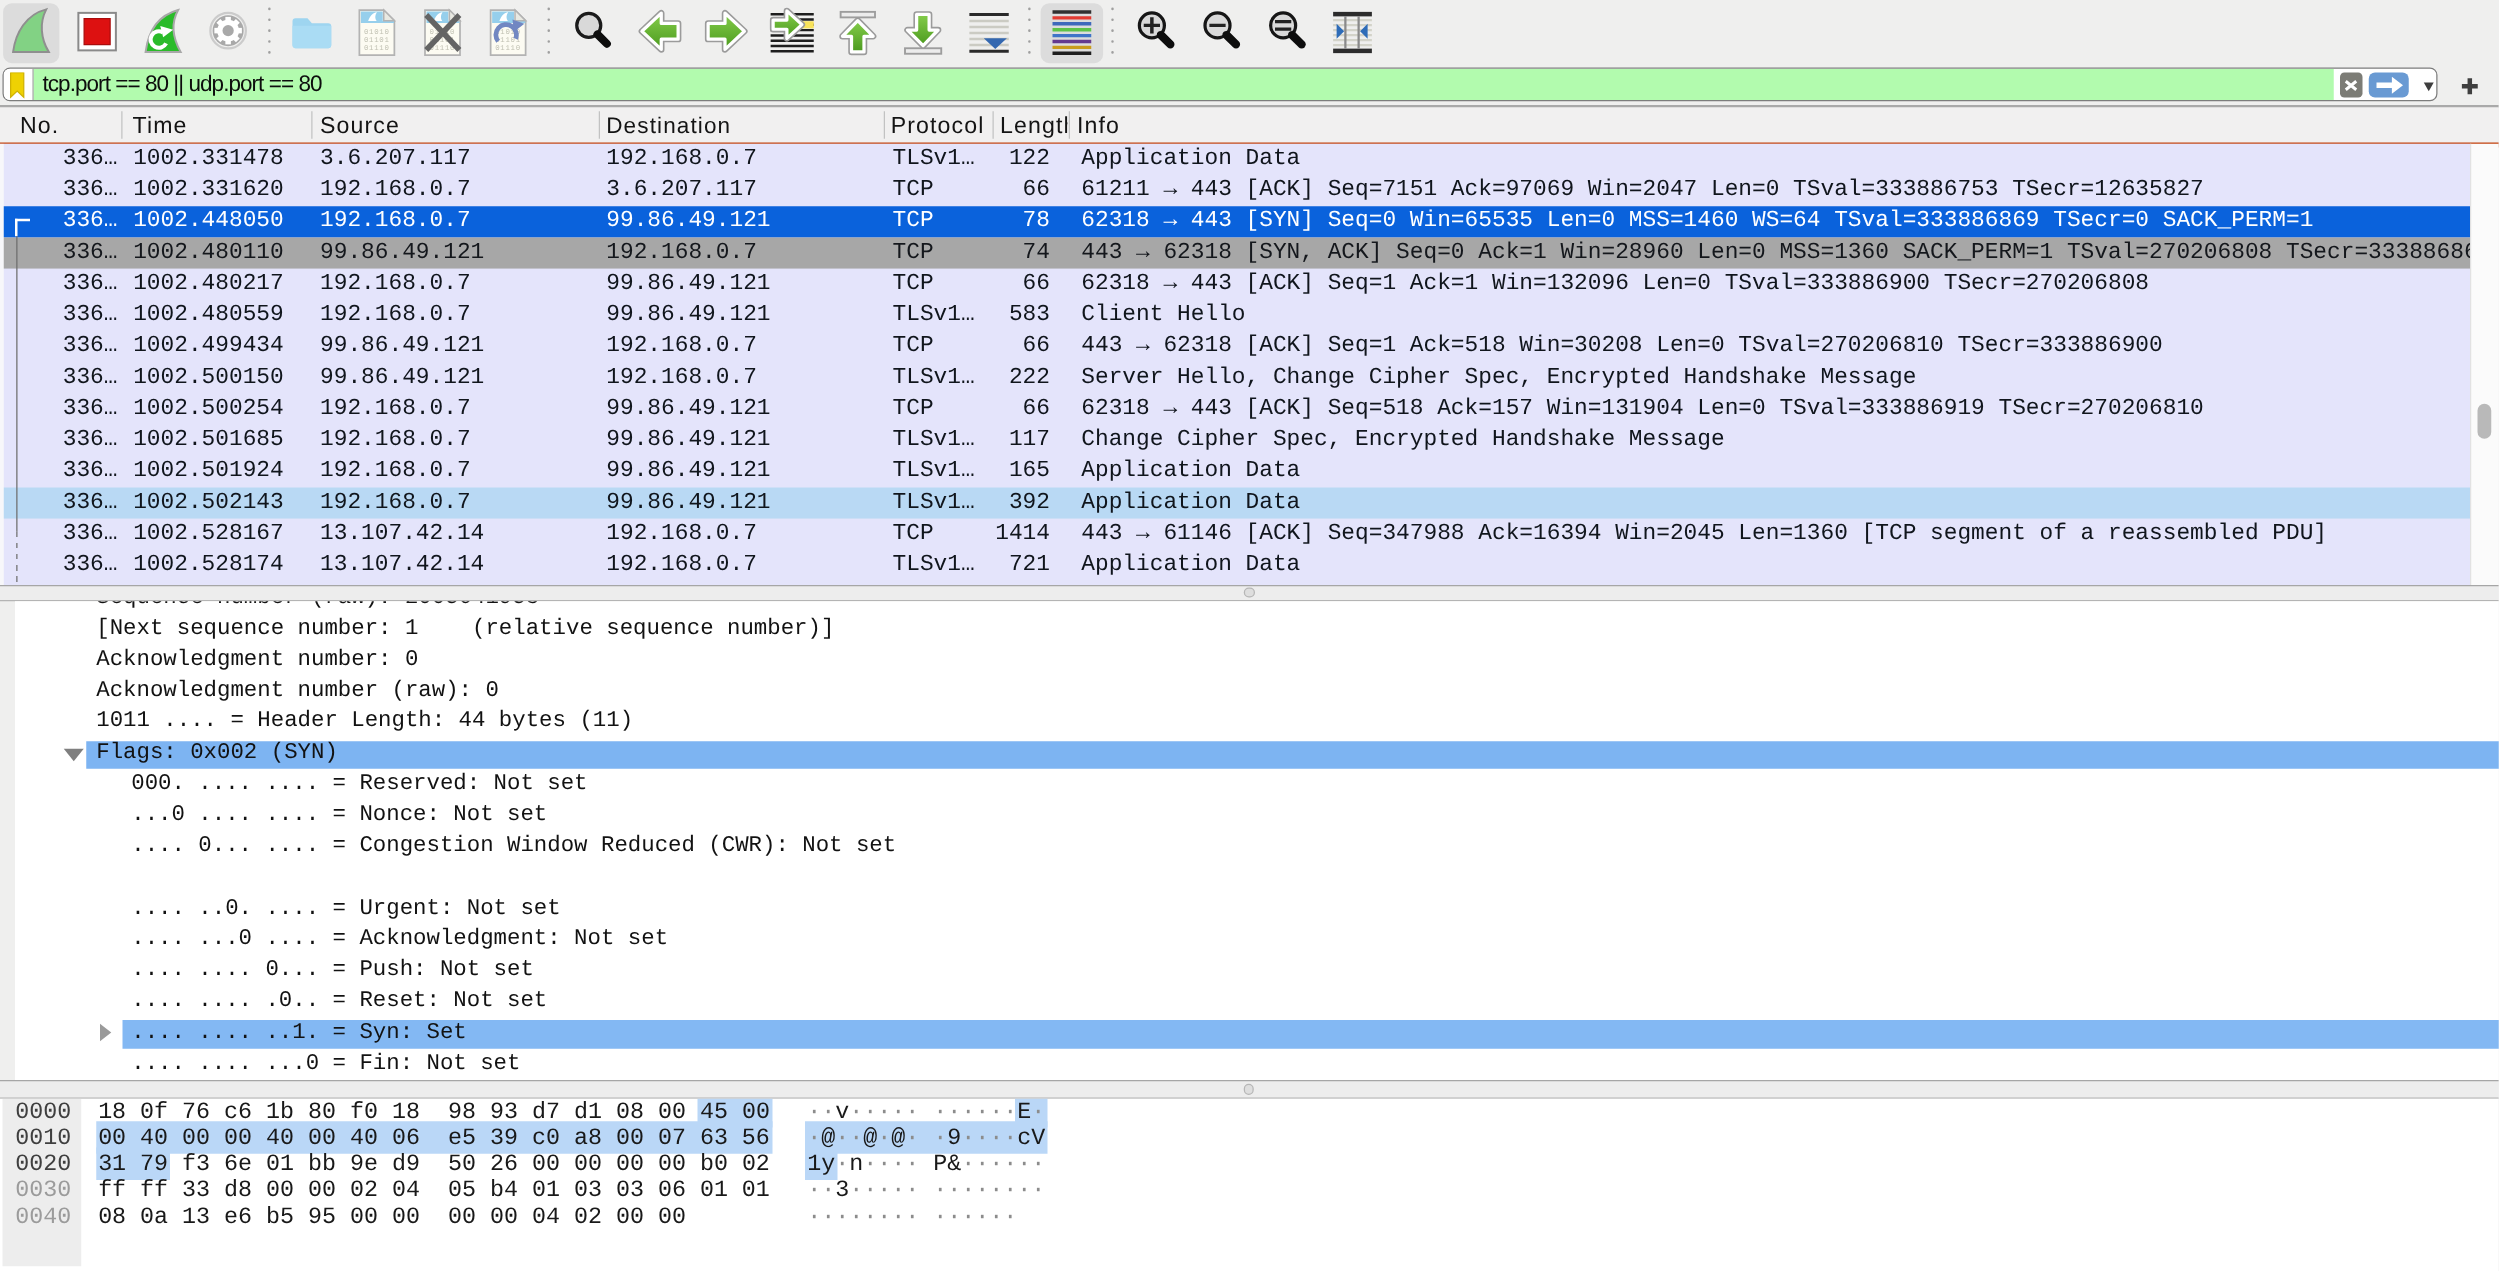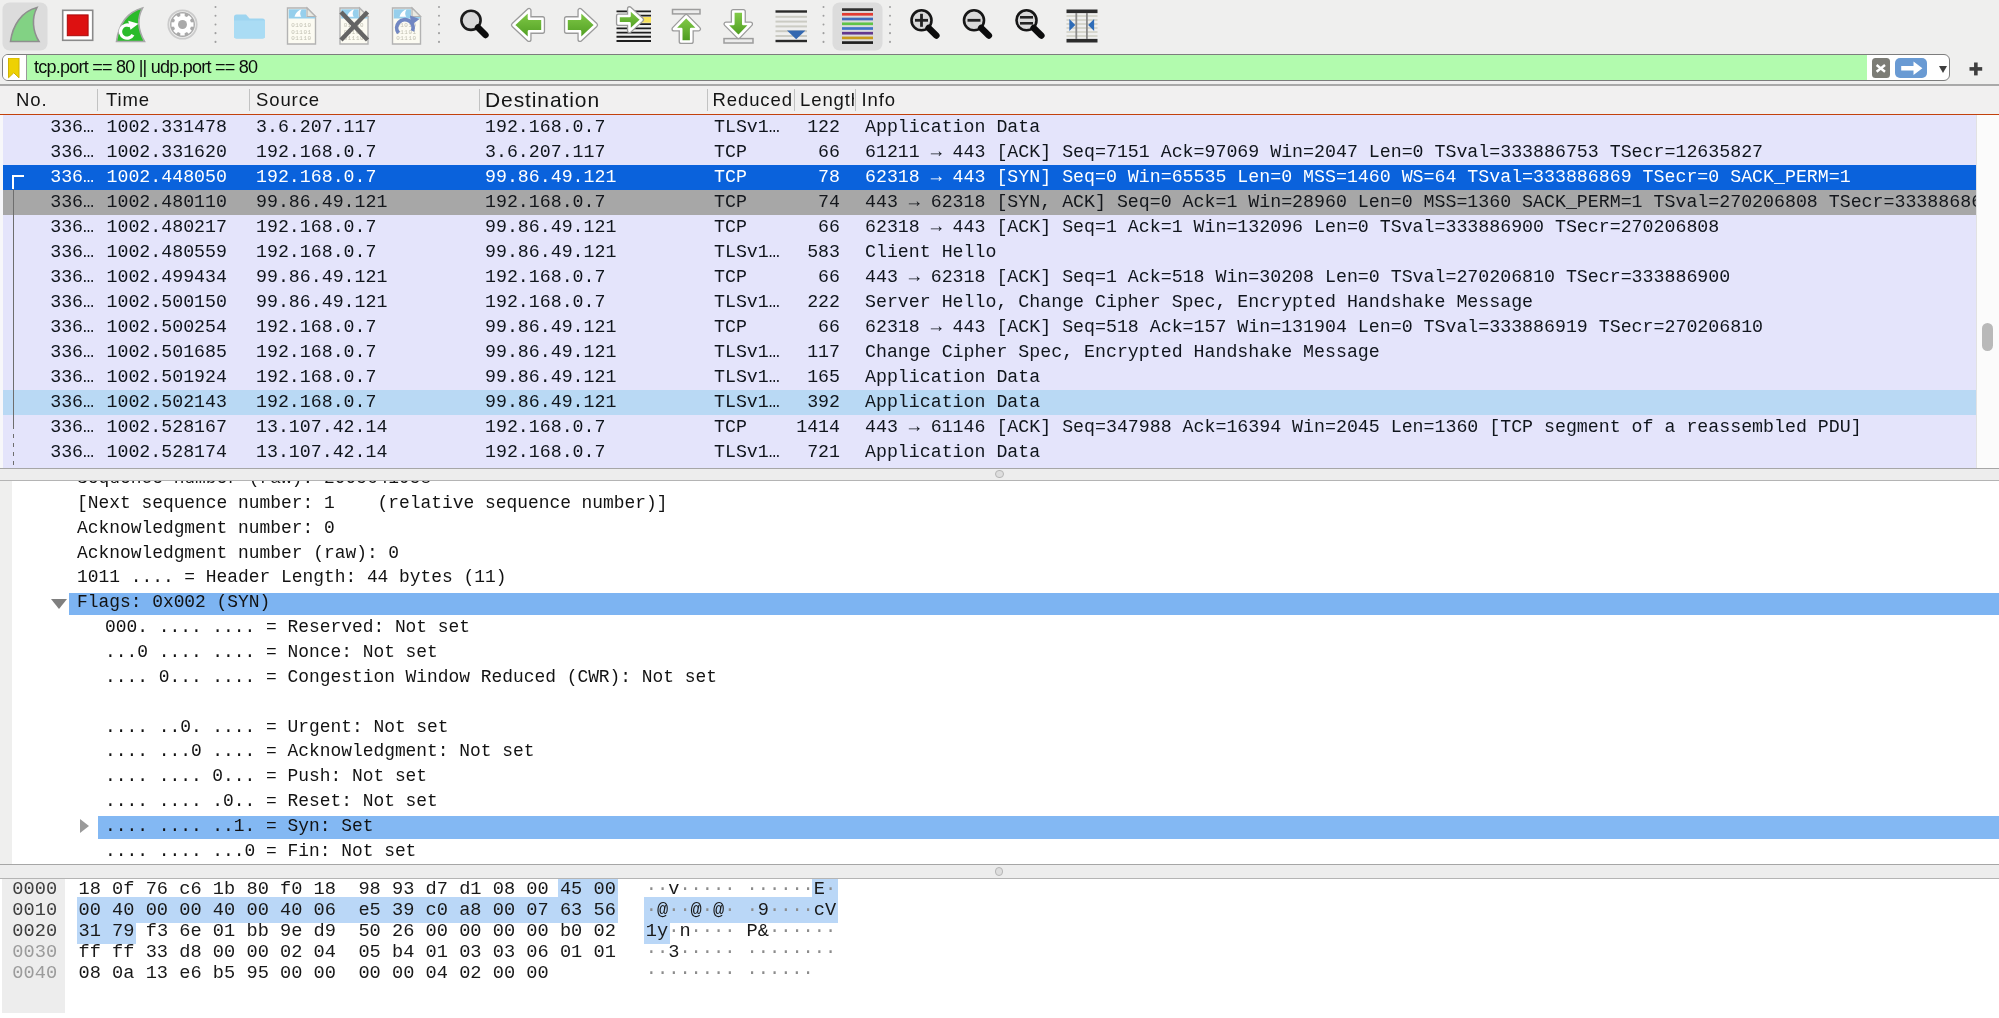--- a/index.html
+++ b/index.html
@@ -162,22 +162,22 @@
 <div class="a" style="left:0;top:85.5px;width:1999px;height:28px;background:#f1f0f0;border-bottom:4px solid #c2410c">
 <div class="a" style="left:96.5px;top:3px;width:1px;height:22px;background:#c2c2c2"></div>
 <div class="a" style="left:248.5px;top:3px;width:1px;height:22px;background:#c2c2c2"></div>
 <div class="a" style="left:479px;top:3px;width:1px;height:22px;background:#c2c2c2"></div>
 <div class="a" style="left:706.5px;top:3px;width:1px;height:22px;background:#c2c2c2"></div>
 <div class="a" style="left:793.5px;top:3px;width:1px;height:22px;background:#c2c2c2"></div>
 <div class="a" style="left:855px;top:3px;width:1px;height:22px;background:#c2c2c2"></div>
 <div class="a HDRTXT" style="left:16px;top:0;height:28px;line-height:28px;font-size:18.5px;letter-spacing:0.9px;color:#141414">No.</div>
 <div class="a HDRTXT" style="left:106px;top:0;height:28px;line-height:28px;font-size:18.5px;letter-spacing:0.9px;color:#141414">Time</div>
 <div class="a HDRTXT" style="left:256px;top:0;height:28px;line-height:28px;font-size:18.5px;letter-spacing:0.9px;color:#141414">Source</div>
-<div class="a HDRTXT" style="left:485px;top:0;height:28px;line-height:28px;font-size:21px;letter-spacing:0.9px;color:#141414">Destination</div>
-<div class="a HDRTXT" style="left:712.5px;top:0;height:28px;line-height:28px;font-size:18.5px;letter-spacing:0.9px;color:#141414">Reduced</div>
+<div class="a HDRTXT" style="left:485px;top:0;height:28px;line-height:28px;font-size:18px;letter-spacing:0.9px;color:#141414">Destination</div>
+<div class="a HDRTXT" style="left:712.5px;top:0;height:28px;line-height:28px;font-size:18.5px;letter-spacing:0.9px;color:#141414">Protocol</div>
 <div class="a HDRTXT" style="left:800px;top:0;height:28px;width:54px;overflow:hidden;line-height:28px;font-size:18.5px;letter-spacing:0.9px;color:#141414">Length</div>
 <div class="a HDRTXT" style="left:861.5px;top:0;height:28px;line-height:28px;font-size:18.5px;letter-spacing:0.9px;color:#141414">Info</div>
 </div>
 <div class="a" style="left:0;top:114.5px;width:1976px;height:353px;overflow:hidden;background:#e4e4fb">
 <div class="a mono ROWTXT" style="left:0;top:0.0px;width:1976px;height:25px;line-height:25px;font-size:18.25px;background:#e4e4fb;color:#10151c"><span class="a" style="left:0;width:94px;text-align:right">336…</span><span class="a" style="left:106.5px">1002.331478</span><span class="a" style="left:256px">3.6.207.117</span><span class="a" style="left:485px">192.168.0.7</span><span class="a" style="left:714px">TLSv1…</span><span class="a" style="left:746px;width:94px;text-align:right">122</span><span class="a" style="left:865px">Application Data</span></div>
 <div class="a mono ROWTXT" style="left:0;top:25.0px;width:1976px;height:25px;line-height:25px;font-size:18.25px;background:#e4e4fb;color:#10151c"><span class="a" style="left:0;width:94px;text-align:right">336…</span><span class="a" style="left:106.5px">1002.331620</span><span class="a" style="left:256px">192.168.0.7</span><span class="a" style="left:485px">3.6.207.117</span><span class="a" style="left:714px">TCP</span><span class="a" style="left:746px;width:94px;text-align:right">66</span><span class="a" style="left:865px">61211 → 443 [ACK] Seq=7151 Ack=97069 Win=2047 Len=0 TSval=333886753 TSecr=12635827</span></div>
 <div class="a mono ROWTXT" style="left:0;top:50.0px;width:1976px;height:25px;line-height:25px;font-size:18.25px;background:#0a62dc;color:#ffffff"><span class="a" style="left:0;width:94px;text-align:right">336…</span><span class="a" style="left:106.5px">1002.448050</span><span class="a" style="left:256px">192.168.0.7</span><span class="a" style="left:485px">99.86.49.121</span><span class="a" style="left:714px">TCP</span><span class="a" style="left:746px;width:94px;text-align:right">78</span><span class="a" style="left:865px">62318 → 443 [SYN] Seq=0 Win=65535 Len=0 MSS=1460 WS=64 TSval=333886869 TSecr=0 SACK_PERM=1</span></div>
 <div class="a mono ROWTXT" style="left:0;top:75.0px;width:1976px;height:25px;line-height:25px;font-size:18.25px;background:#a7a7a7;color:#14171c"><span class="a" style="left:0;width:94px;text-align:right">336…</span><span class="a" style="left:106.5px">1002.480110</span><span class="a" style="left:256px">99.86.49.121</span><span class="a" style="left:485px">192.168.0.7</span><span class="a" style="left:714px">TCP</span><span class="a" style="left:746px;width:94px;text-align:right">74</span><span class="a" style="left:865px">443 → 62318 [SYN, ACK] Seq=0 Ack=1 Win=28960 Len=0 MSS=1360 SACK_PERM=1 TSval=270206808 TSecr=33388686.</span></div>
 <div class="a mono ROWTXT" style="left:0;top:100.0px;width:1976px;height:25px;line-height:25px;font-size:18.25px;background:#e4e4fb;color:#10151c"><span class="a" style="left:0;width:94px;text-align:right">336…</span><span class="a" style="left:106.5px">1002.480217</span><span class="a" style="left:256px">192.168.0.7</span><span class="a" style="left:485px">99.86.49.121</span><span class="a" style="left:714px">TCP</span><span class="a" style="left:746px;width:94px;text-align:right">66</span><span class="a" style="left:865px">62318 → 443 [ACK] Seq=1 Ack=1 Win=132096 Len=0 TSval=333886900 TSecr=270206808</span></div>
 <div class="a mono ROWTXT" style="left:0;top:125.0px;width:1976px;height:25px;line-height:25px;font-size:18.25px;background:#e4e4fb;color:#10151c"><span class="a" style="left:0;width:94px;text-align:right">336…</span><span class="a" style="left:106.5px">1002.480559</span><span class="a" style="left:256px">192.168.0.7</span><span class="a" style="left:485px">99.86.49.121</span><span class="a" style="left:714px">TLSv1…</span><span class="a" style="left:746px;width:94px;text-align:right">583</span><span class="a" style="left:865px">Client Hello</span></div>

